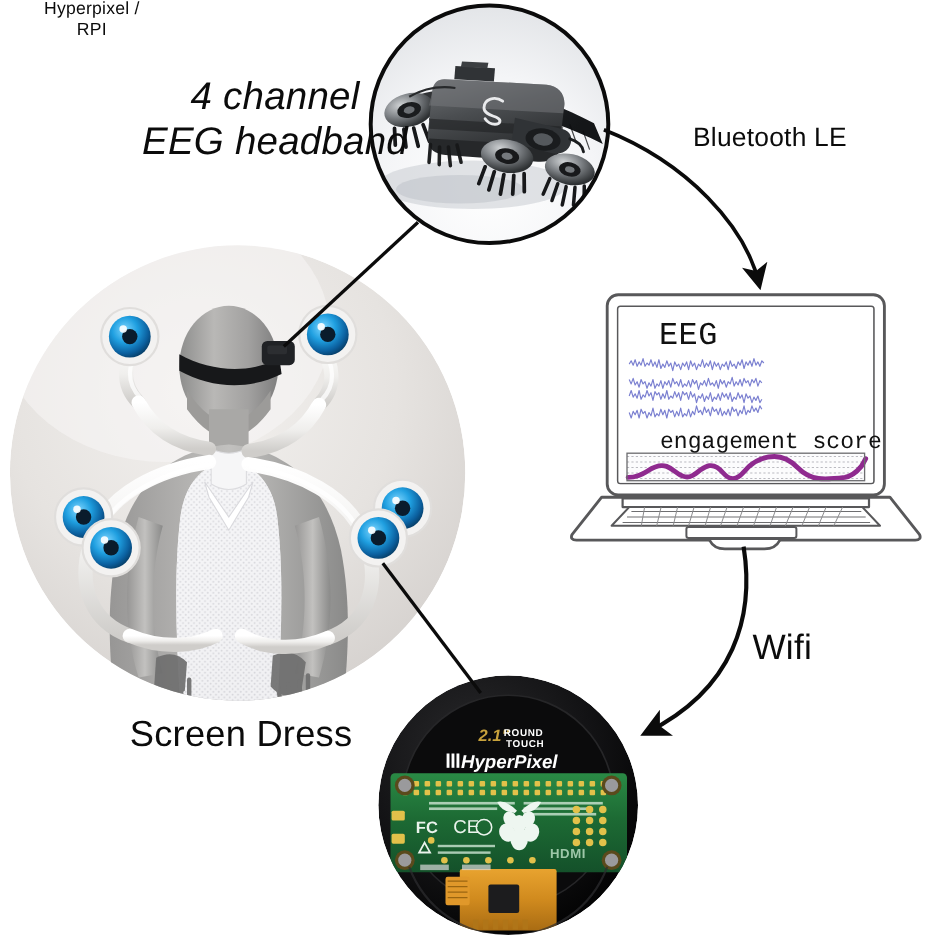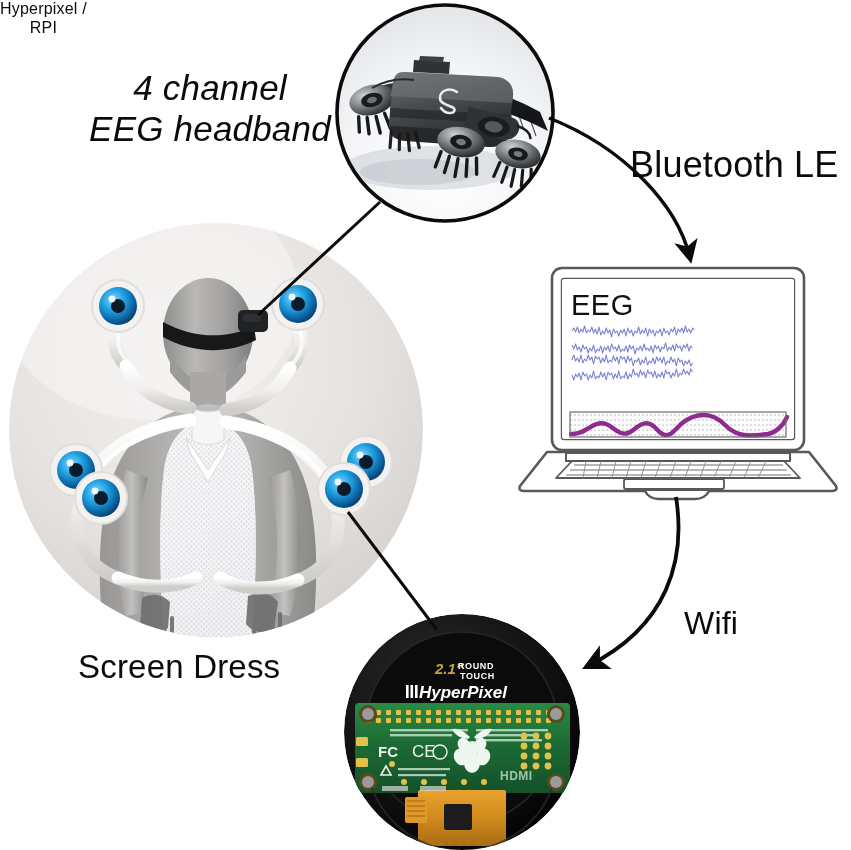--- a/index.html
+++ b/index.html
@@ -2,27 +2,27 @@
 <html><head>
 <meta charset="utf-8">
 <style>
   html,body{margin:0;padding:0;background:#ffffff;}
   body{width:851px;height:850px;overflow:hidden;
        font-family:"Liberation Sans","DejaVu Sans",sans-serif;color:#000;}
   #stage{position:relative;width:851px;height:850px;background:#fff;}
   #vec{position:absolute;left:0;top:0;width:851px;height:850px;}
   .lbl{position:absolute;white-space:pre;font-weight:400;line-height:1.16;
        color:#0b0b0b;letter-spacing:0.2px;}
-  .lbl.ctr{text-align:center;}
+  .lbl.ctr{text-align:center;margin-left:40px;}
   #lbl-headband{left:60px;top:68px;width:300px;font-size:35px;text-align:center;font-style:italic;}
-  #lbl-ble{left:630px;top:144px;font-size:36px;}
-  #lbl-wifi{left:684px;top:570px;font-size:32px;margin-top:35px;}
+  #lbl-ble{left:630px;top:112px;font-size:24px;}
+  #lbl-wifi{left:684px;top:570px;font-size:32px;}
   #lbl-dress{left:78px;top:648px;width:290px;font-size:33px;text-align:left;}
-  .scrtxt{position:absolute;font-family:Liberation Sans, sans-serif;
-          color:#111;white-space:pre;}
+  .scrtxt{position:absolute;font-family:Liberation Mono, monospace;
+          color:#111;white-space:pre;margin-left:28px;}
   #scr-eeg{left:571px;top:289px;font-size:29px;letter-spacing:0.5px;}
   #scr-eng{left:572px;top:391px;font-size:21px;}
 </style>
 </head>
 <body>
 
 <div id="stage">
 
   <svg id="vec" viewBox="0 0 851 850">
     <defs>
@@ -545,14 +545,15 @@
   <div class="lbl" id="lbl-ble">Bluetooth LE</div>
 
   <div class="lbl" id="lbl-wifi">Wifi</div>
 
   <div class="lbl ctr" id="lbl-dress">Screen Dress</div>
 
   <div class="lbl ctr" id="lbl-hyperpixel">Hyperpixel /
 RPI</div>
 
   <div class="scrtxt" id="scr-eeg">EEG</div>
+  <div class="scrtxt" id="scr-eng">engagement score</div>
 
 </div>
 
 </body></html>

